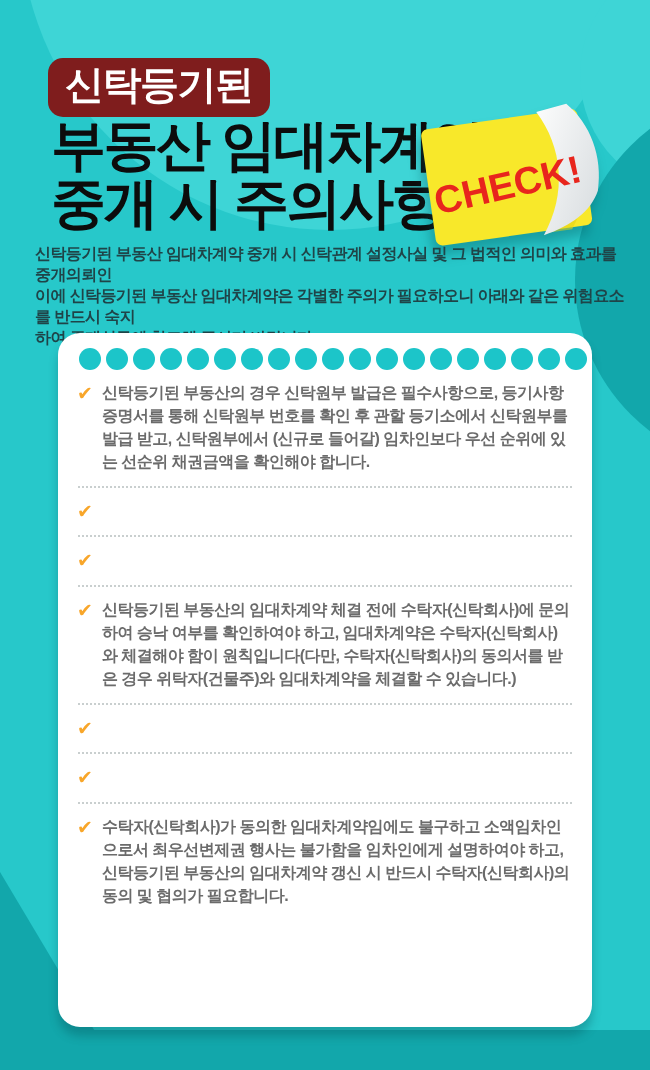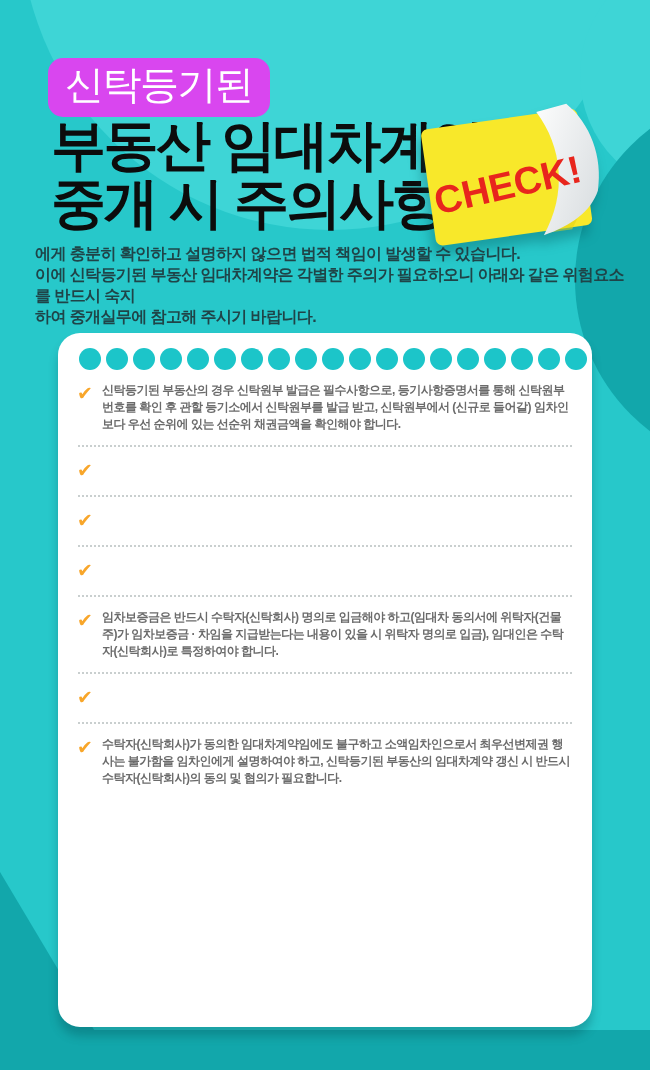--- a/index.html
+++ b/index.html
@@ -12,22 +12,22 @@
   .bg-circle{position:absolute; border-radius:50%;}
   .bg-light-top{width:620px;height:620px;left:20px;top:-390px;background:#3ed5d6;}
   .bg-light-right{width:240px;height:240px;left:580px;top:-45px;background:#3ed5d6;}
   .bg-dark-right{width:380px;height:380px;left:575px;top:90px;background:#12a7ab;}
   .dark-wedge{position:absolute;left:0;top:872px;width:118px;height:198px;background:#12a7ab;
     clip-path:polygon(0 0,100% 100%,0 100%);}
   .dark-strip{position:absolute;left:0;top:1030px;width:650px;height:40px;background:#12a7ab;}
   
   .badge{
     position:absolute;left:48px;top:58px;
-    background:#d946ef;color:#ffffff;border-radius:15px;
-    font-size:39px;font-weight:400;letter-spacing:-1.5px;
+    background:#7f1d1d;color:#ffffff;border-radius:15px;
+    font-size:39px;font-weight:700;letter-spacing:-1.5px;
     padding:6px 17px 10px;line-height:1.1;
   }
   .title{
     position:absolute;left:51px;top:116px;
     color:#0c0c0c;font-size:55px;font-weight:800;
     letter-spacing:-2.5px;line-height:1.06;white-space:nowrap;
   }
   .sticker{
     position:absolute;left:418px;top:98px;width:196px;height:152px;
     filter:drop-shadow(-3px 10px 6px rgba(0,80,85,.35));
@@ -42,21 +42,21 @@
   .card{
     position:absolute;left:58px;top:333px;width:534px;height:694px;
     background:#ffffff;border-radius:22px;overflow:hidden;
     box-shadow:0 9px 10px rgba(0,70,75,.30);
     box-sizing:border-box;padding:0 16px;
   }
   .dots{display:flex;justify-content:space-between;padding:15px 2px 2px;}
   .dot{width:22px;height:22px;border-radius:50%;background:#1cc5c9;flex:0 0 auto;margin:0 2.5px;}
   .item{display:flex;gap:9px;padding:10px 3px;}
   .check{color:#f8a62a;font-size:19px;font-weight:900;line-height:1.25;flex:0 0 auto;}
-  .item p{margin:0;color:#6b6b6b;font-size:12px;font-weight:600;
+  .item p{margin:0;color:#6b6b6b;font-size:16px;font-weight:600;
     line-height:1.43;letter-spacing:-0.5px;}
   .sep{border-top:2px dotted #c9cfcf;margin:2px 4px;}
 </style>
 </head>
 <body>
 
 <div class="poster">
 
   <div class="bg-circle bg-light-top"></div>
   <div class="bg-circle bg-light-right"></div>
@@ -82,21 +82,21 @@
       <g transform="rotate(-8 100 80)">
         <rect x="8" y="20" width="164" height="122" rx="7" fill="#f8e82a"></rect>
         <path d="M132,20 C152,58 150,104 122,144 L150,144 C176,110 178,54 156,20 Z" fill="#e3cf12" opacity="0.55"></path>
         <path d="M130,18 C152,58 150,106 120,146 C150,140 172,128 182,108 C192,74 184,38 162,14 Z" fill="url(#curlg)"></path>
       </g>
       <text x="12" y="102" transform="rotate(-13 100 82)" fill="#e8251d" font-size="40" font-weight="900" letter-spacing="0">CHECK!</text>
     </svg>
   </div>
 
   <div class="intro">
-      <div>에게 충분히 확인하고 설명하지 않으면 법적 책임이 발생할 수 있습니다.</div>
+      <div>신탁등기된 부동산 임대차계약 중개 시 신탁관계 설정사실 및 그 법적인 의미와 효과를 중개의뢰인</div>
       <div>이에 신탁등기된 부동산 임대차계약은 각별한 주의가 필요하오니 아래와 같은 위험요소를 반드시 숙지</div>
       <div>하여 중개실무에 참고해 주시기 바랍니다.</div>
     </div>
 
   <div class="card">
     <div class="dots">
         <span class="dot"></span>
         <span class="dot"></span>
         <span class="dot"></span>
         <span class="dot"></span>
@@ -125,25 +125,25 @@
         <div class="item">
           <span class="check">✔</span>
         </div>
         <div class="sep"></div>
         <div class="item">
           <span class="check">✔</span>
         </div>
         <div class="sep"></div>
         <div class="item">
           <span class="check">✔</span>
+          <p>신탁등기된 부동산의 임대차계약 체결 전에 수탁자(신탁회사)에 문의하여 승낙 여부를 확인하여야 하고, 임대차계약은 수탁자(신탁회사)와 체결해야 함이 원칙입니다(다만, 수탁자(신탁회사)의 동의서를 받은 경우 위탁자(건물주)와 임대차계약을 체결할 수 있습니다.)</p>
         </div>
         <div class="sep"></div>
         <div class="item">
           <span class="check">✔</span>
-          <p>임차보증금은 반드시 수탁자(신탁회사) 명의로 입금해야 하고(임대차 동의서에 위탁자(건물주)가 임차보증금 · 차임을 지급받는다는 내용이 있을 시 위탁자 명의로 입금), 임대인은 수탁자(신탁회사)로 특정하여야 합니다.</p>
         </div>
         <div class="sep"></div>
         <div class="item">
           <span class="check">✔</span>
         </div>
         <div class="sep"></div>
         <div class="item">
           <span class="check">✔</span>
           <p>수탁자(신탁회사)가 동의한 임대차계약임에도 불구하고 소액임차인으로서 최우선변제권 행사는 불가함을 임차인에게 설명하여야 하고, 신탁등기된 부동산의 임대차계약 갱신 시 반드시 수탁자(신탁회사)의 동의 및 협의가 필요합니다.</p>
         </div>

